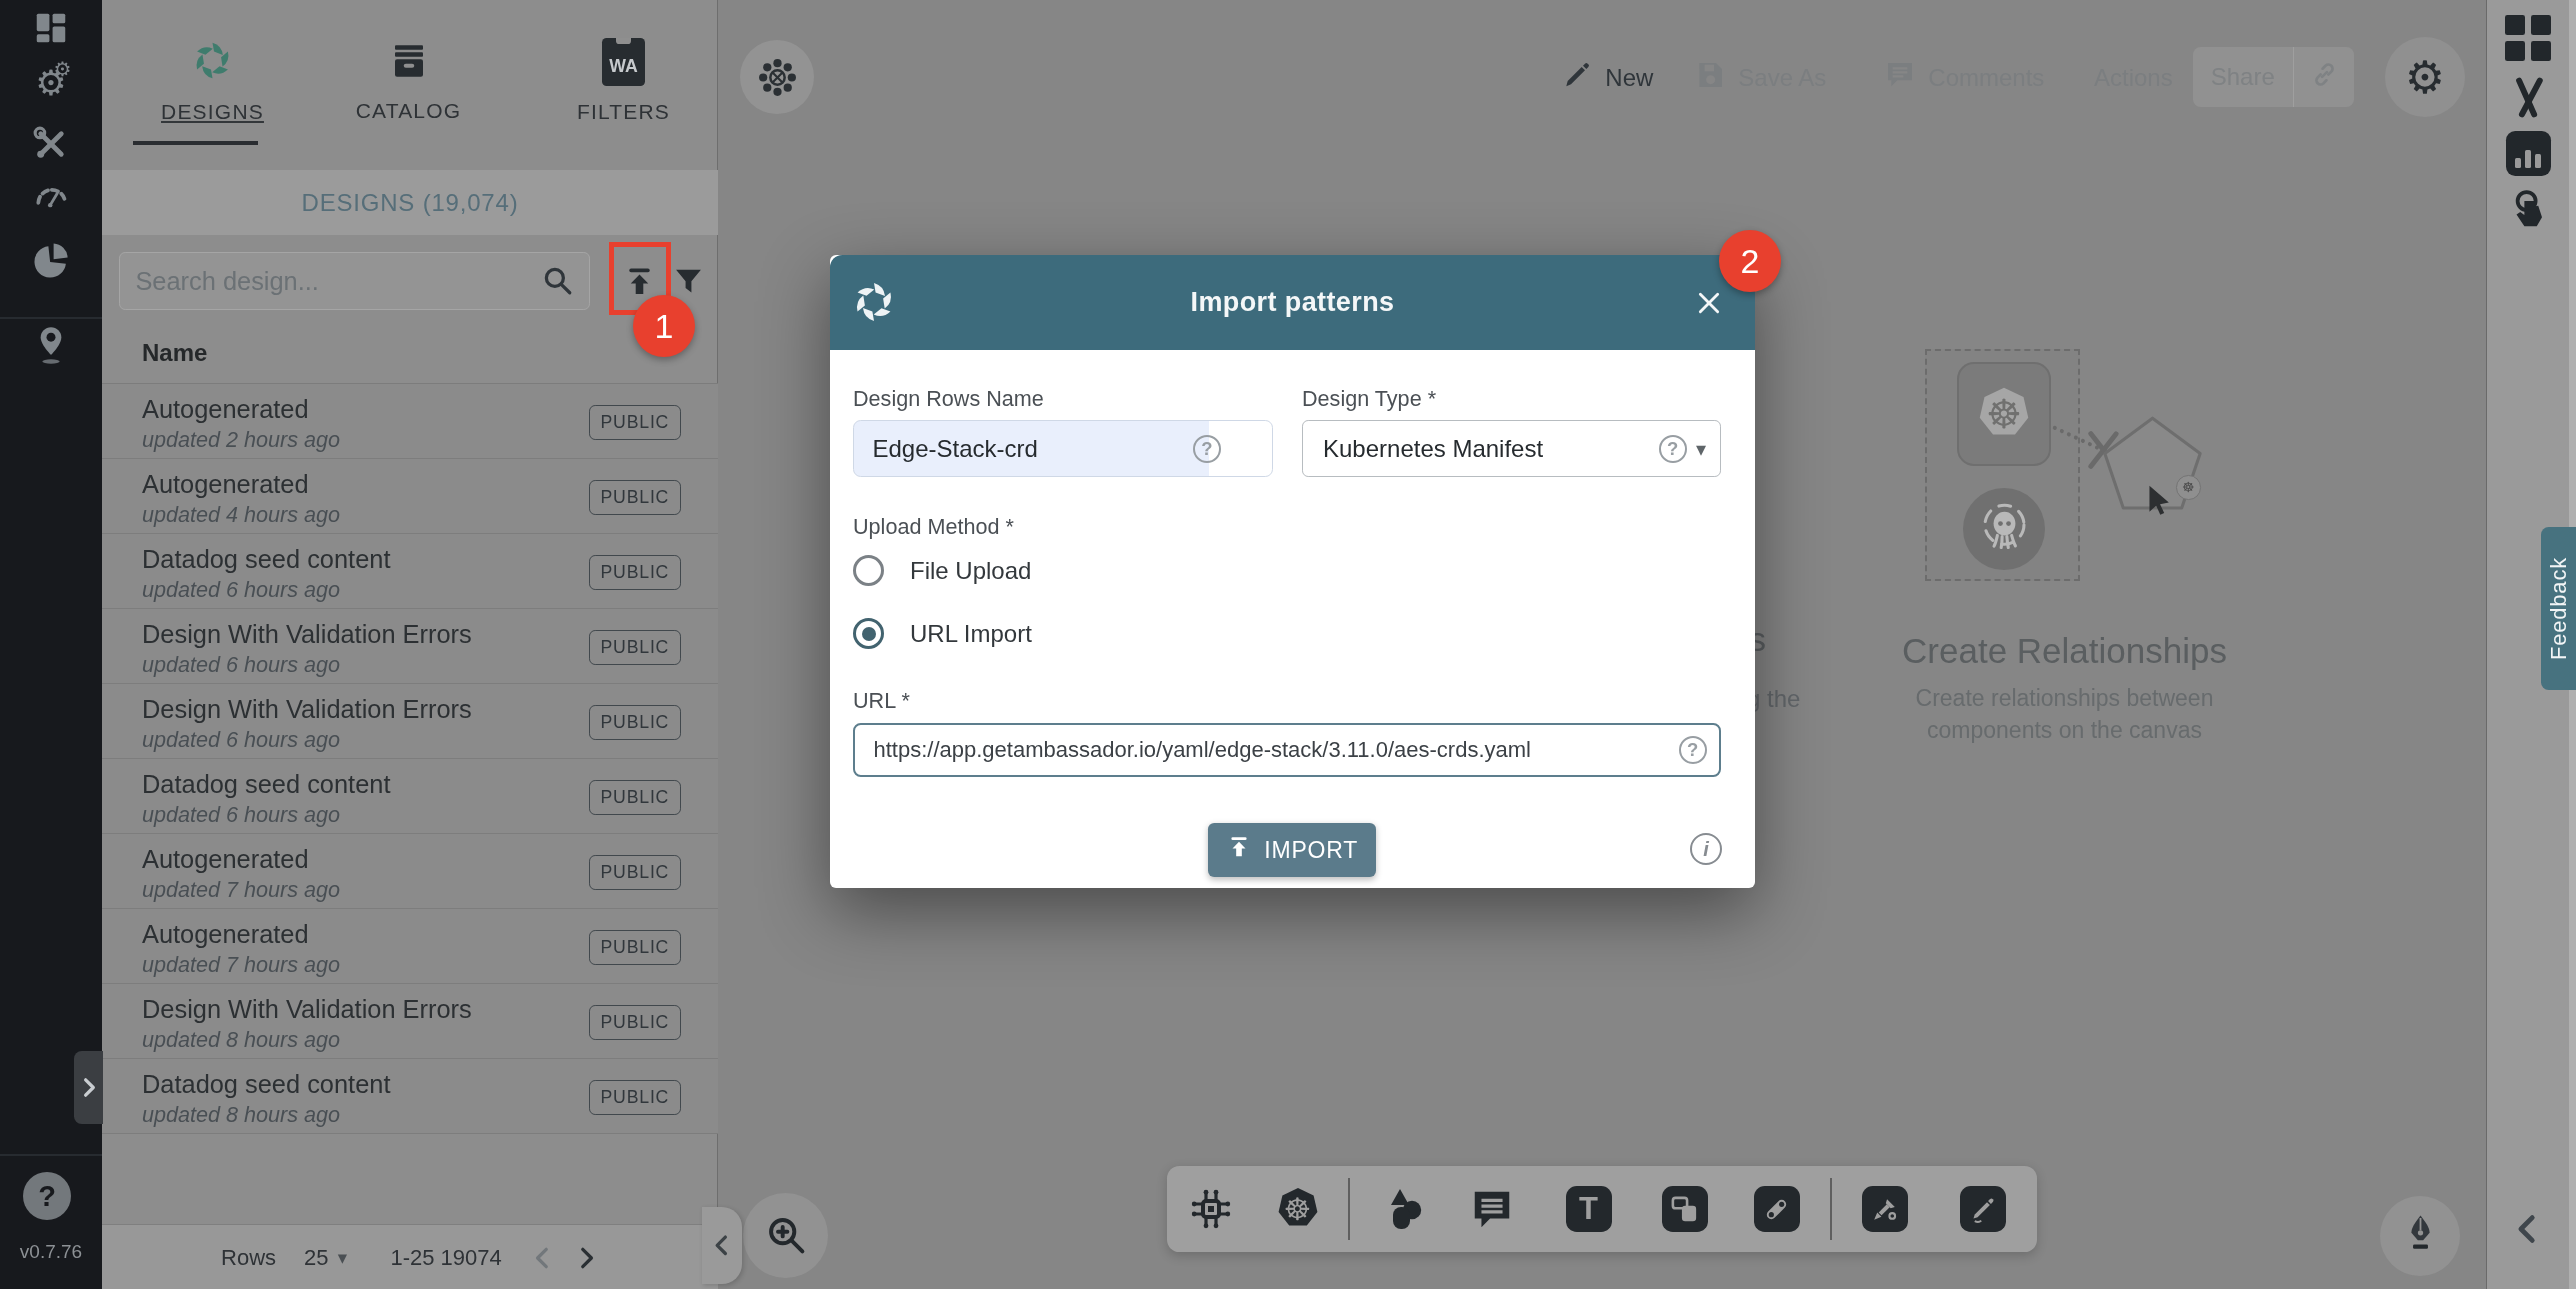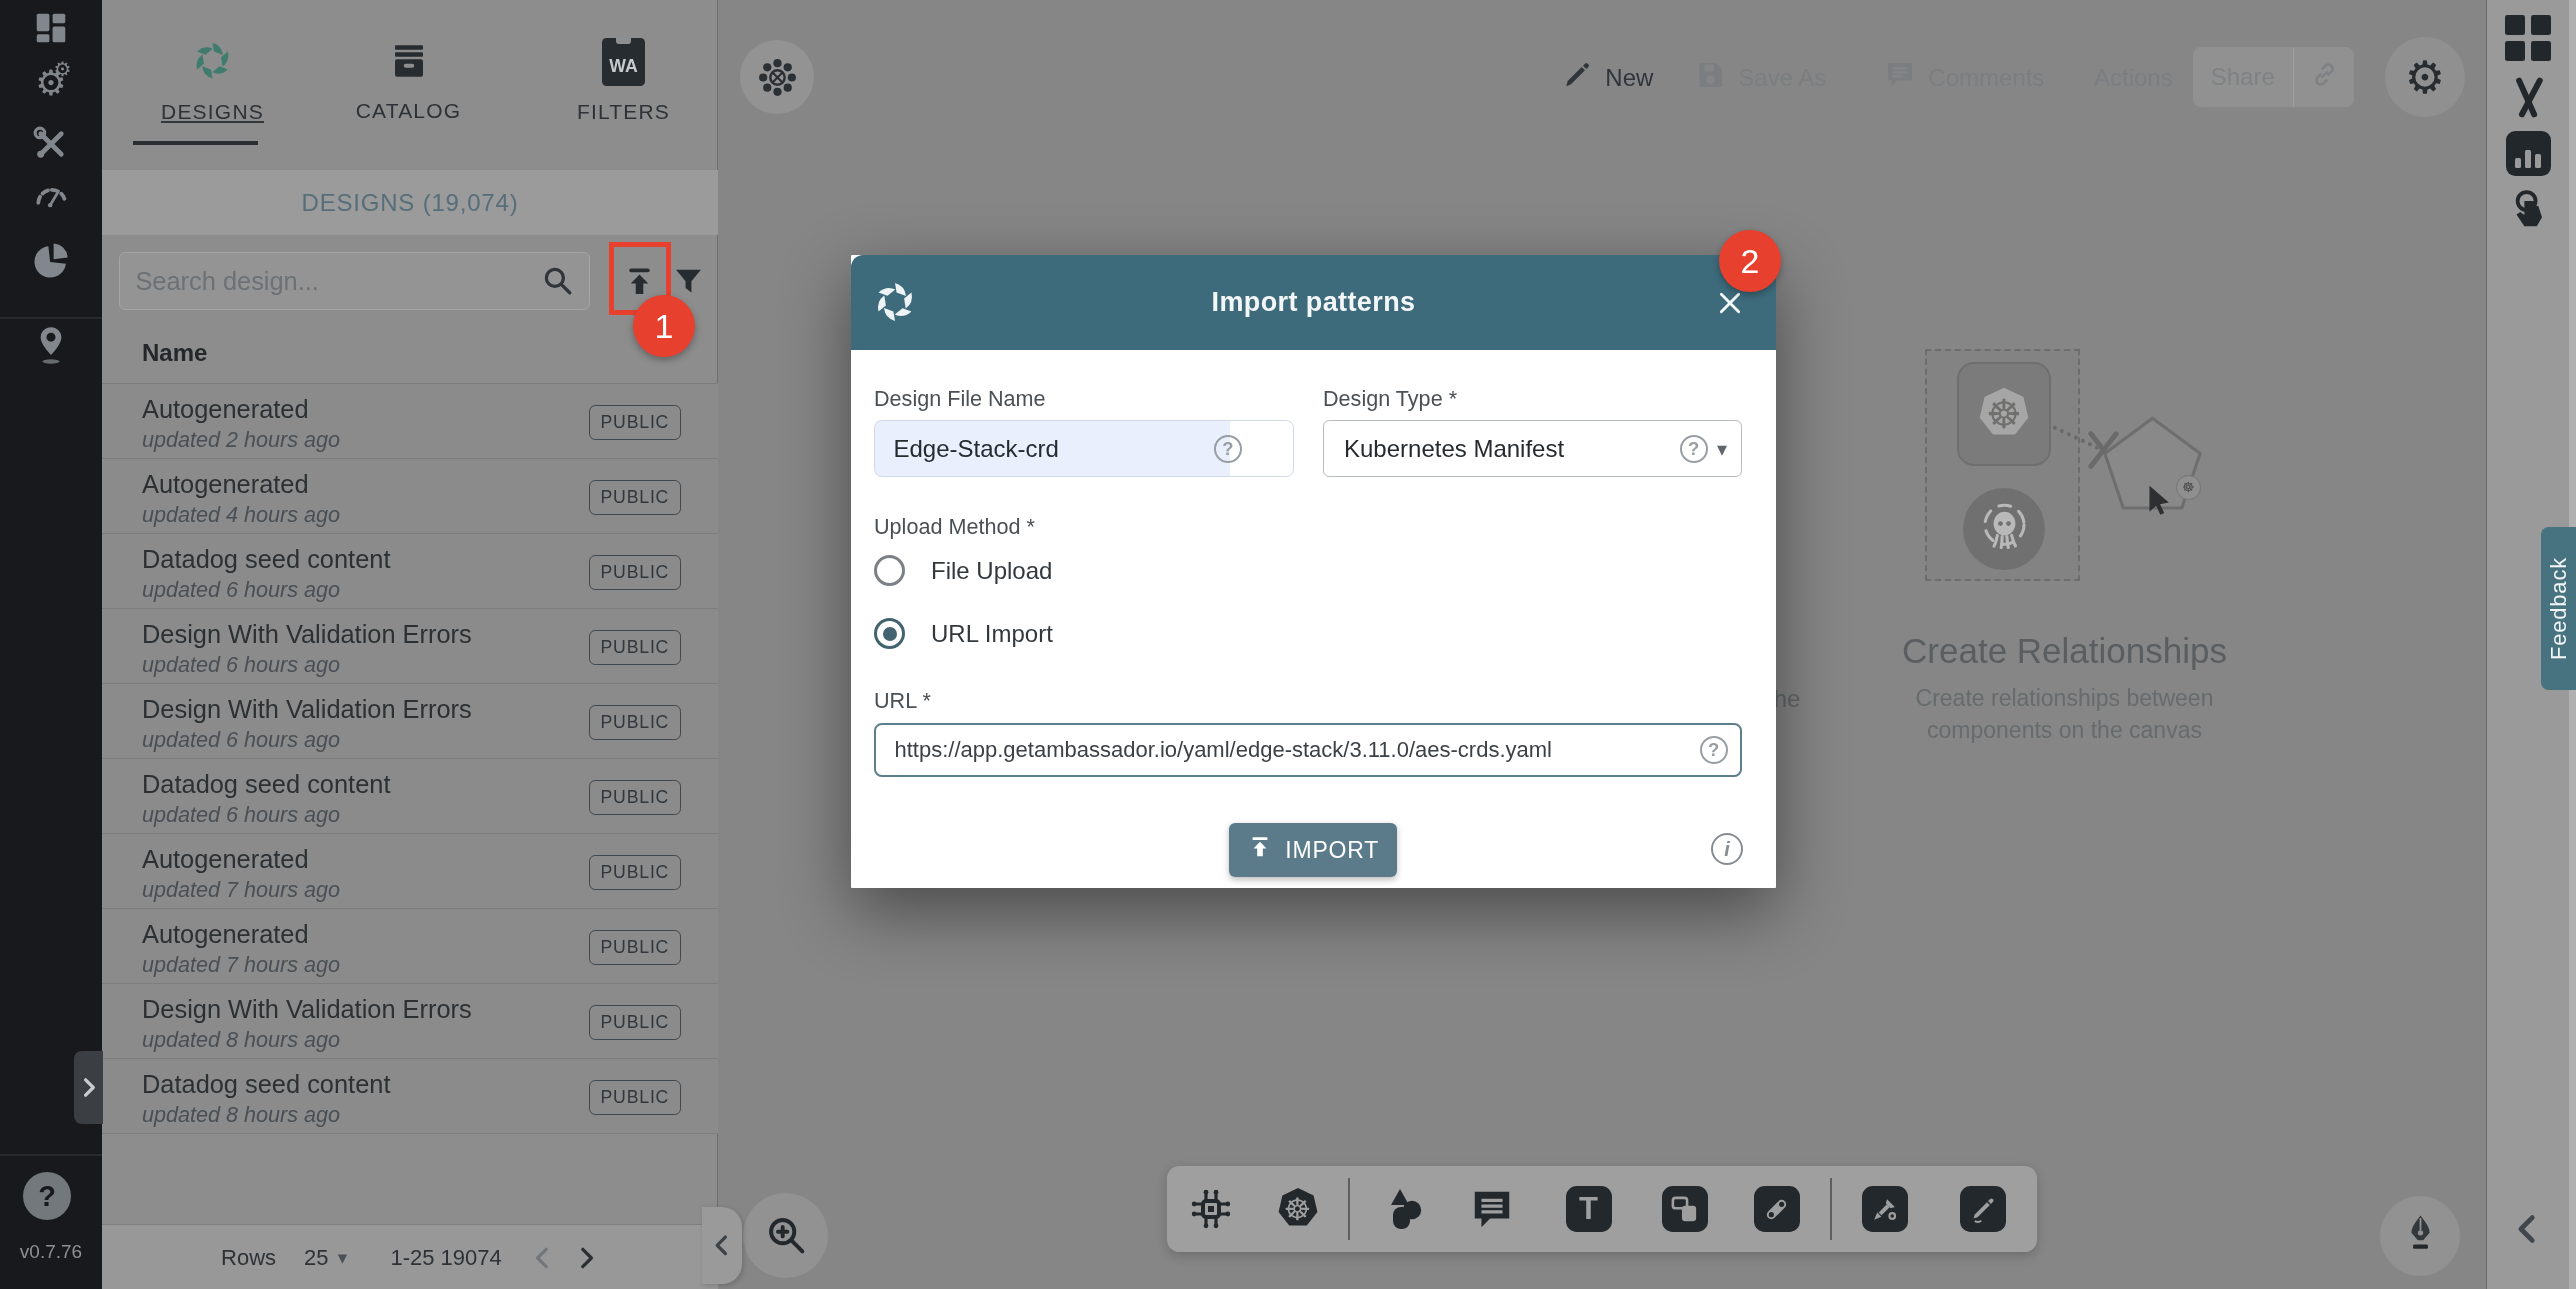--- a/index.html
+++ b/index.html
@@ -89,21 +89,21 @@
   .grid4 { display:grid; grid-template-columns:20px 20px; grid-template-rows:20px 20px; gap:5.4px; }
   .grid4 span { background:#22272b; border-radius:2.3px; }
   .chart-tile { width:45px; height:45px; background:#22272b; border-radius:9.2px; display:flex; align-items:flex-end; justify-content:center; gap:4.6px; padding-bottom:7.7px; }
   .chart-tile i { display:block; width:5.4px; background:#9a9a9a; border-radius:1.5px; }
 
   
   .feedback-tab { position:absolute; left:2541px; top:527px; width:35px; height:163px; background:#47727f; border-radius:7.7px 0 0 7.7px; z-index:40; display:flex; align-items:center; justify-content:center; }
   .feedback-tab span { writing-mode:vertical-rl; transform:rotate(180deg); color:#f2f5f6; font-size:22px; letter-spacing:0.8px; }
 
   
-  .modal { position:absolute; left:851px; top:255px; width:925px; height:633px; background:#ffffff; border-radius:1px; z-index:50; box-shadow:0 23px 69px rgba(0,0,0,.45); }
+  .modal { position:absolute; left:830px; top:255px; width:925px; height:633px; background:#ffffff; border-radius:6px; z-index:50; box-shadow:0 23px 69px rgba(0,0,0,.45); }
   .modal-header { position:absolute; left:0; top:0; width:925px; height:95px; background:#3d6b7c; border-radius:12.3px 12.3px 0 0; }
   .modal-logo { position:absolute; left:20px; top:23px; width:48px; height:48px; color:#eef3f5; }
   .modal-title { position:absolute; left:0; top:0; width:925px; height:95px; display:flex; align-items:center; justify-content:center; color:#f4f7f8; font-size:27px; font-weight:bold; letter-spacing:0.4px; }
   .modal-close { position:absolute; left:1.5px; top:1.5px; width:92px; height:92px; left:833px; display:flex; align-items:center; justify-content:center; color:#f4f7f8; }
   .fld-label { position:absolute; font-size:21.6px; color:#4b5055; }
   .name-input { position:absolute; left:23px; top:165px; width:420px; height:57px; border:1.5px solid #cfd8e6; border-radius:7.7px; background:linear-gradient(90deg,#e9effc 0%,#e9effc 85%,#ffffff 85%); display:flex; align-items:center; }
   .name-input input { border:none; outline:none; background:transparent; font-size:24px; color:#262b2f; padding:0 18.5px; width:339px; font-family:"Liberation Sans", sans-serif; }
   .type-select { position:absolute; left:472px; top:165px; width:419px; height:57px; border:1.5px solid #b7bcc0; border-radius:6.2px; background:#ffffff; display:flex; align-items:center; }
   .type-select .sel-val { font-size:24px; color:#262b2f; padding-left:20px; flex:1; }
   .help-q { width:28px; height:28px; border:2.3px solid #989ea3; border-radius:50%; color:#989ea3; font-size:18.5px; font-weight:bold; display:flex; align-items:center; justify-content:center; flex:0 0 auto; }
@@ -612,21 +612,21 @@
           </g>
         </svg>
     </span>
     <div class="modal-title">Import patterns</div>
     <div class="modal-close">
       <svg width="26" height="26" viewBox="0 0 24 24" fill="none" stroke="currentColor" stroke-width="2.6" stroke-linecap="round">
           <path d="M4 4 L20 20 M20 4 L4 20"></path>
         </svg>
     </div>
 
-    <span class="fld-label" style="left:23px;top:131px;">Design File Name</span>
+    <span class="fld-label" style="left:23px;top:131px;">Design Rows Name</span>
     <div class="name-input">
       <input type="text" value="Edge-Stack-crd" style="">
       <span class="help-q" style="margin-right:14px;">?</span>
     </div>
 
     <span class="fld-label" style="left:472px;top:131px;">Design Type *</span>
     <div class="type-select">
       <span class="sel-val">Kubernetes Manifest</span>
       <span class="help-q">?</span>
       <span class="caret">▾</span>

